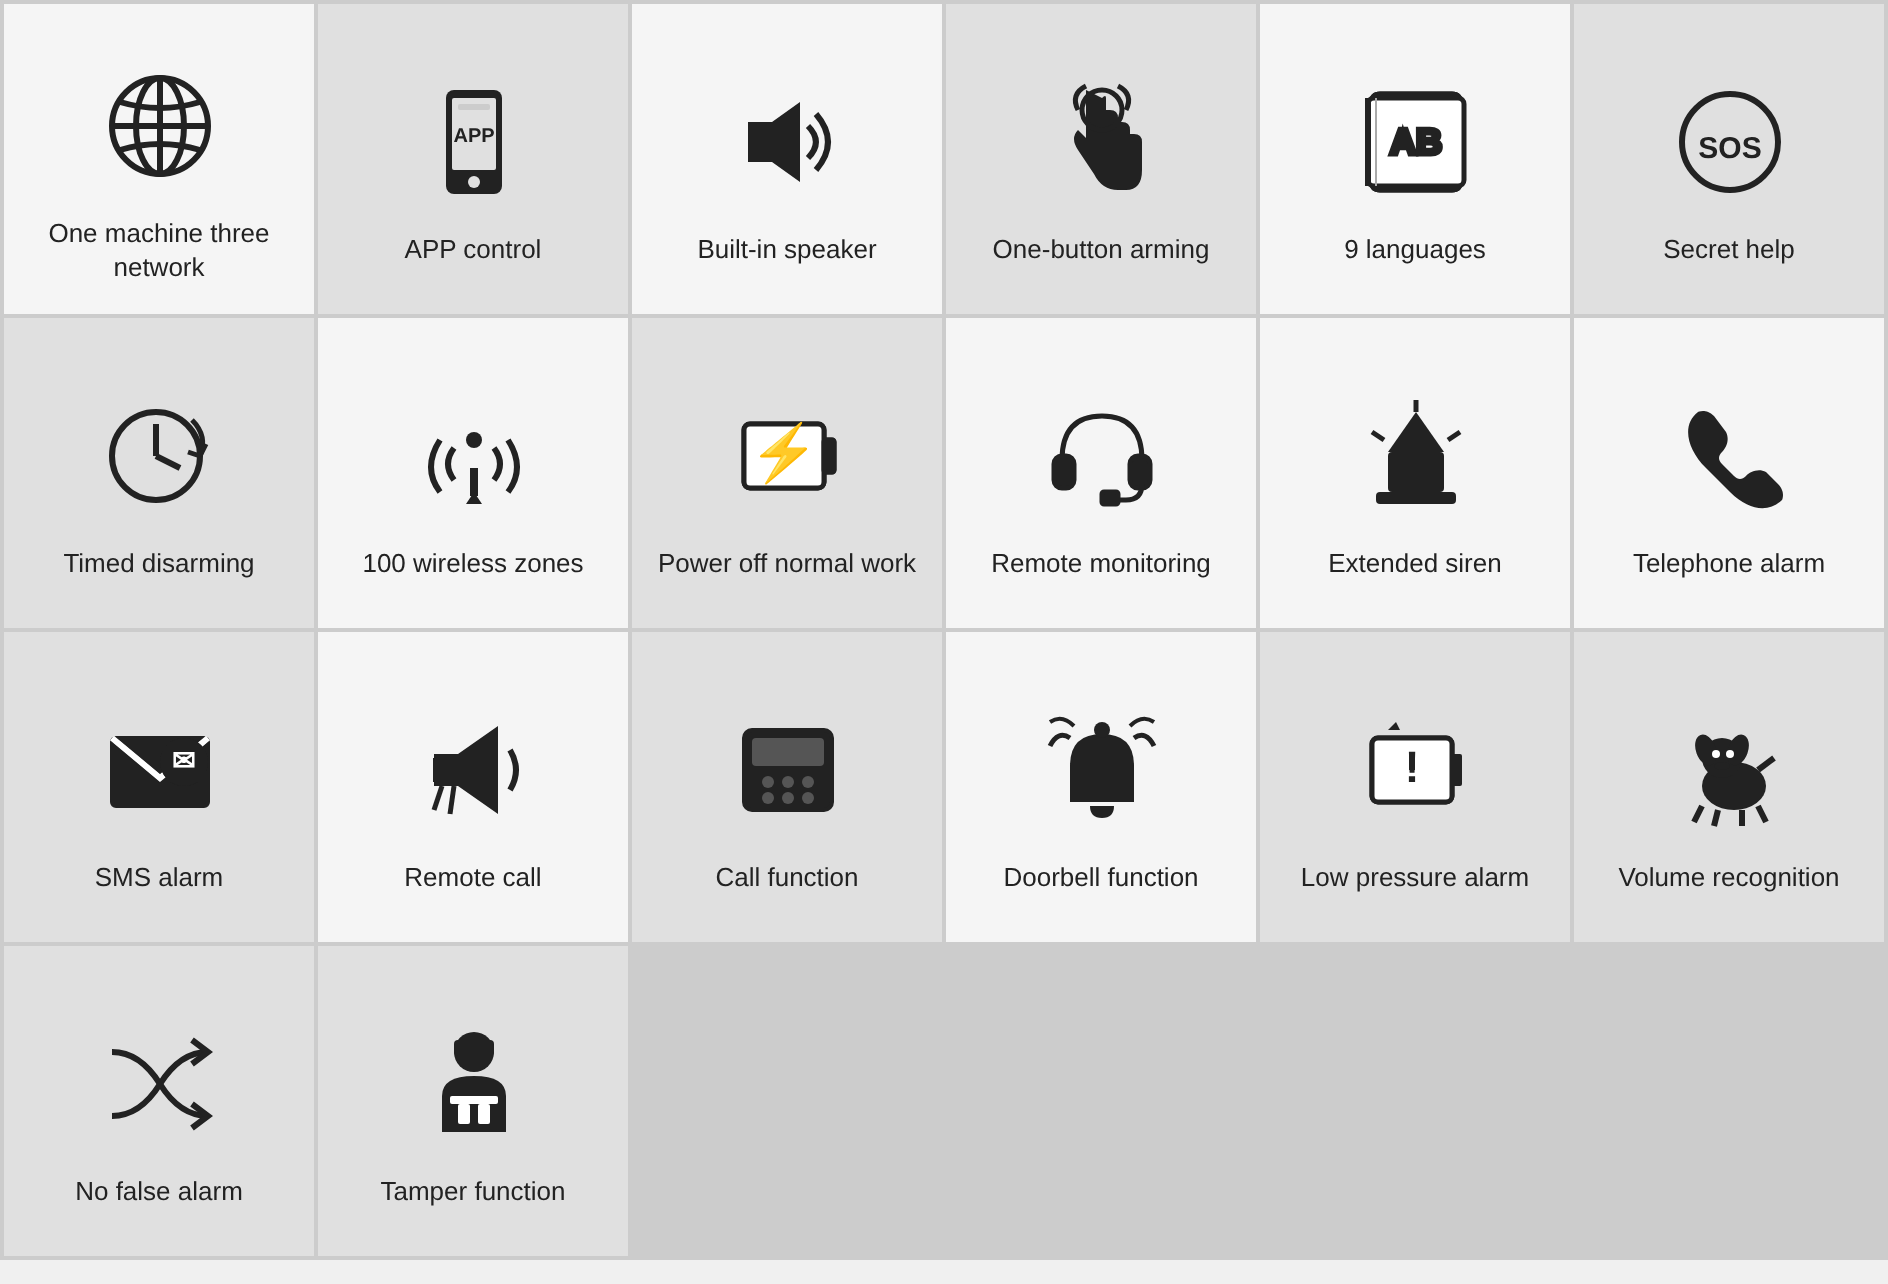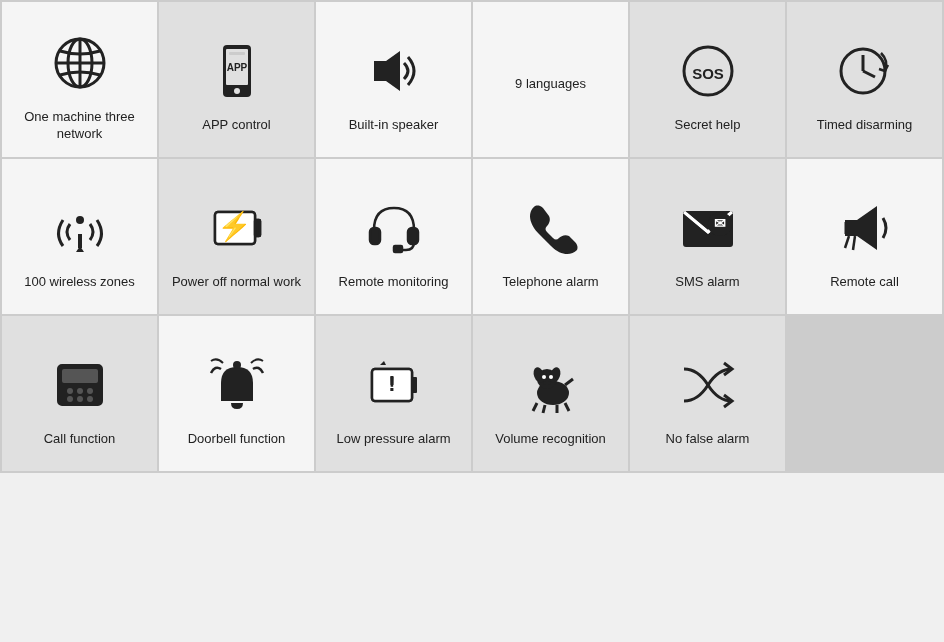--- a/index.html
+++ b/index.html
@@ -79,21 +79,43 @@
     <div class="cell light">
       <div class="icon-wrap">
         <svg viewBox="0 0 60 60" fill="#222">
     <polygon points="10,20 22,20 36,10 36,50 22,40 10,40"></polygon>
     <path d="M40 22 Q48 30 40 38" fill="none" stroke="#222" stroke-width="3"></path>
     <path d="M44 16 Q56 30 44 44" fill="none" stroke="#222" stroke-width="3"></path>
   </svg>
       </div>
       <span class="cell-label">Built-in speaker</span>
     </div>
-    <div class="cell light">
+    <div class="cell dark">
+      <div class="icon-wrap">
+        <svg viewBox="0 0 60 60" fill="#222">
+    <path d="M30 8 L22 4 L22 28 L18 24 Q14 28 18 34 L26 46 Q30 54 38 54 L42 54 Q50 54 50 44 L50 30 Q50 26 46 26 L44 26 L44 24 Q44 20 40 20 L38 20 L38 18 Q38 14 34 14 L32 14 L32 8 Q32 6 30 8Z"></path>
+    <circle cx="30" cy="14" r="10" fill="none" stroke="#222" stroke-width="2.5"></circle>
+    <path d="M18 14 Q14 6 22 2" fill="none" stroke="#222" stroke-width="2.5"></path>
+    <path d="M42 14 Q46 6 38 2" fill="none" stroke="#222" stroke-width="2.5"></path>
+  </svg>
+      </div>
+      <span class="cell-label">One-button
+arming</span>
+    </div>
+    <div class="cell light">
+      <div class="icon-wrap">
+        <svg viewBox="0 0 60 60" fill="none" stroke="#222" stroke-width="2.5">
+    <path d="M8 10 Q8 6 12 6 L48 6 Q52 6 52 10 L52 50 Q52 54 48 54 L12 54 Q8 54 8 50Z" fill="#222"></path>
+    <path d="M8 10 Q8 6 12 6 L48 6 Q52 6 52 10 L52 50 Q52 54 48 54 L12 54 Q8 54 8 50Z" fill="none" stroke="#222"></path>
+    <rect x="6" y="8" width="48" height="44" rx="3" fill="white" stroke="#222"></rect>
+    <text x="30" y="36" text-anchor="middle" fill="#222" font-size="18" font-weight="bold" font-family="Arial">AB</text>
+    <path d="M6 8 L6 52" stroke="#222" stroke-width="3"></path>
+    <path d="M10 8 L10 52" stroke="#aaa" stroke-width="1"></path>
+  </svg>
+      </div>
       <span class="cell-label">9 languages</span>
     </div>
     <div class="cell dark">
       <div class="icon-wrap">
         <svg viewBox="0 0 60 60" fill="none" stroke="#222" stroke-width="3">
     <circle cx="30" cy="30" r="24"></circle>
     <text x="30" y="38" text-anchor="middle" fill="#222" font-size="15" font-weight="bold" font-family="Arial" stroke="none">SOS</text>
   </svg>
       </div>
       <span class="cell-label">Secret help</span>
@@ -143,20 +165,33 @@
         <svg viewBox="0 0 60 60" fill="none" stroke="#222" stroke-width="2.5">
     <path d="M10 32 Q10 10 30 10 Q50 10 50 32"></path>
     <rect x="6" y="30" width="10" height="16" rx="4" fill="#222" stroke="#222"></rect>
     <rect x="44" y="30" width="10" height="16" rx="4" fill="#222" stroke="#222"></rect>
     <path d="M50 44 Q50 52 42 52 L36 52" stroke="#222"></path>
     <rect x="30" y="48" width="8" height="6" rx="1" fill="#222"></rect>
   </svg>
       </div>
       <span class="cell-label">Remote
 monitoring</span>
+    </div>
+    <div class="cell light">
+      <div class="icon-wrap">
+        <svg viewBox="0 0 60 60" fill="#222">
+    <rect x="16" y="28" width="28" height="20" rx="2"></rect>
+    <polygon points="30,8 16,28 44,28"></polygon>
+    <rect x="10" y="48" width="40" height="6" rx="2"></rect>
+    <line x1="30" y1="8" x2="30" y2="2" stroke="#222" stroke-width="2.5"></line>
+    <path d="M8 18 L14 22" stroke="#222" stroke-width="2.5"></path>
+    <path d="M52 18 L46 22" stroke="#222" stroke-width="2.5"></path>
+  </svg>
+      </div>
+      <span class="cell-label">Extended siren</span>
     </div>
     <div class="cell light">
       <div class="icon-wrap">
         <svg viewBox="0 0 60 60" fill="#222">
     <path d="M14 8 C14 8 18 6 22 10 L28 18 C30 22 28 26 26 28 C24 30 24 32 26 34 L32 40 C34 42 36 42 38 40 C40 38 44 36 48 38 L54 44 C58 48 56 52 56 52 C50 58 40 58 30 48 L18 36 C8 26 6 14 14 8Z"></path>
   </svg>
       </div>
       <span class="cell-label">Telephone alarm</span>
     </div>
     <div class="cell dark">
@@ -253,13 +288,26 @@
       <div class="icon-wrap">
         <svg viewBox="0 0 60 60" fill="none" stroke="#222" stroke-width="3">
     <path d="M6 14 Q20 14 30 30 Q40 46 54 46"></path>
     <path d="M6 46 Q20 46 30 30 Q40 14 54 14"></path>
     <polyline points="46,8 54,14 46,20" fill="none" stroke="#222" stroke-width="3"></polyline>
     <polyline points="46,40 54,46 46,52" fill="none" stroke="#222" stroke-width="3"></polyline>
   </svg>
       </div>
       <span class="cell-label">No false alarm</span>
     </div>
+    <div class="cell dark">
+      <div class="icon-wrap">
+        <svg viewBox="0 0 60 60" fill="#222">
+    <circle cx="30" cy="14" r="10"></circle>
+    <path d="M14 54 L14 36 Q14 26 30 26 Q46 26 46 36 L46 54Z"></path>
+    <rect x="20" y="8" width="20" height="8" rx="2"></rect>
+    <rect x="22" y="40" width="6" height="10" rx="1" fill="white"></rect>
+    <rect x="32" y="40" width="6" height="10" rx="1" fill="white"></rect>
+    <rect x="18" y="36" width="24" height="4" rx="1" fill="white"></rect>
+  </svg>
+      </div>
+      <span class="cell-label">Tamper function</span>
+    </div>
   </div>
 
 </body></html>

